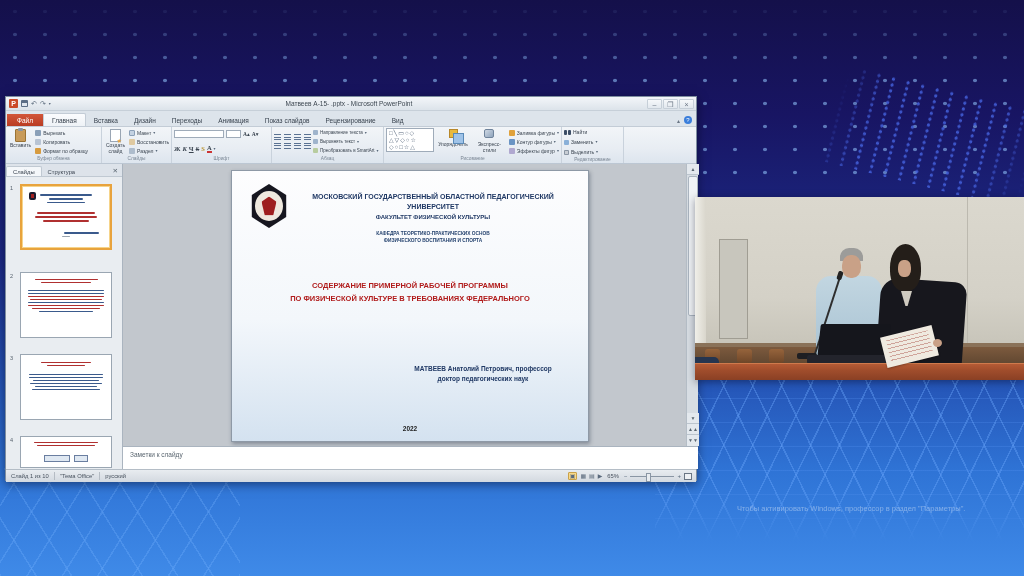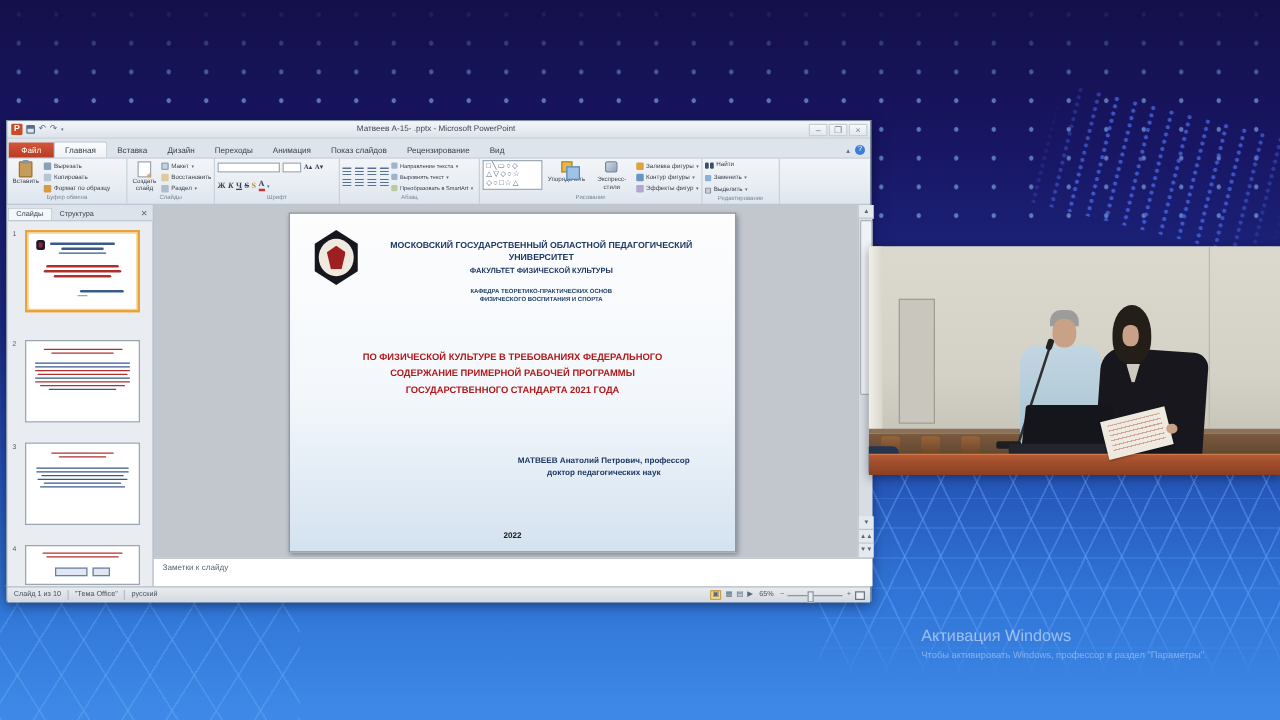--- a/index.html
+++ b/index.html
@@ -467,23 +467,22 @@
         <div class="sl-logo"></div>
         <div class="sl-head">
           <div class="sl-univ">МОСКОВСКИЙ ГОСУДАРСТВЕННЫЙ ОБЛАСТНОЙ ПЕДАГОГИЧЕСКИЙ УНИВЕРСИТЕТ</div>
           <div class="sl-fac">ФАКУЛЬТЕТ ФИЗИЧЕСКОЙ КУЛЬТУРЫ</div>
           <div class="sl-dept">
             <div>КАФЕДРА ТЕОРЕТИКО-ПРАКТИЧЕСКИХ ОСНОВ</div>
             <div>ФИЗИЧЕСКОГО ВОСПИТАНИЯ И СПОРТА</div>
           </div>
         </div>
         <div class="sl-title">
+          <div>СОДЕРЖАНИЕ ПРИМЕРНОЙ РАБОЧЕЙ ПРОГРАММЫ</div>
           <div>ПО ФИЗИЧЕСКОЙ КУЛЬТУРЕ В ТРЕБОВАНИЯХ ФЕДЕРАЛЬНОГО</div>
-          <div>СОДЕРЖАНИЕ ПРИМЕРНОЙ РАБОЧЕЙ ПРОГРАММЫ</div>
-          <div>ГОСУДАРСТВЕННОГО СТАНДАРТА 2021 ГОДА</div>
         </div>
         <div class="sl-author">
           <div>МАТВЕЕВ Анатолий Петрович, профессор</div>
           <div>доктор педагогических наук</div>
         </div>
         <div class="sl-year">2022</div>
       </div>
     </div>
 
     <div class="vscroll">
@@ -541,17 +540,16 @@
     <div class="cam-mic"></div>
     <div class="cam-micbase"></div>
     <div class="cam-laptop"></div>
     <div class="cam-laptopbase"></div>
     <div class="cam-desk"></div>
     <div class="cam-paper"></div>
     <div class="cam-hand"></div>
   </div>
 
   <div class="wm">
-    <div class="wm-l1">Активация Windows</div>
     <div class="wm-l2">Чтобы активировать Windows, профессор в раздел "Параметры".</div>
   </div>
 
 </div>
 
 </body></html>

